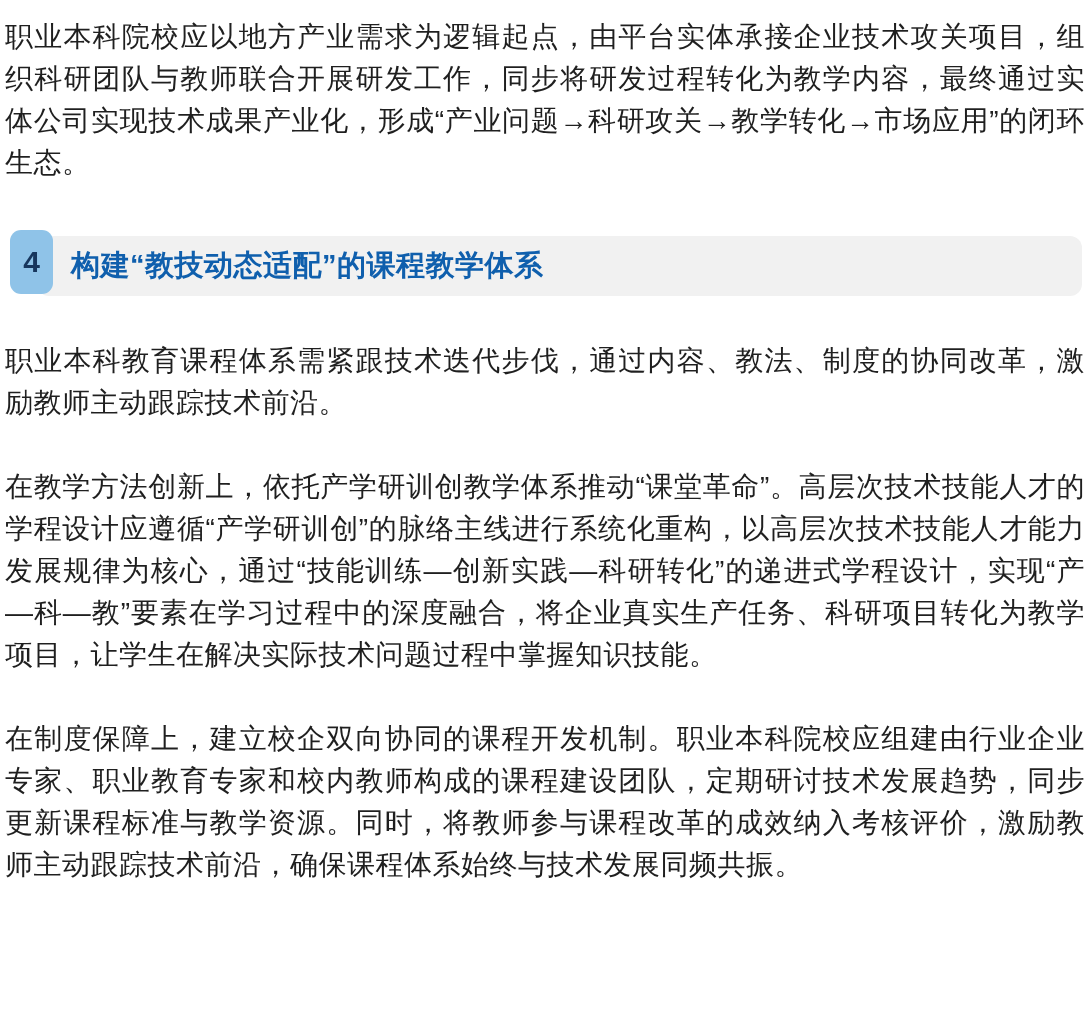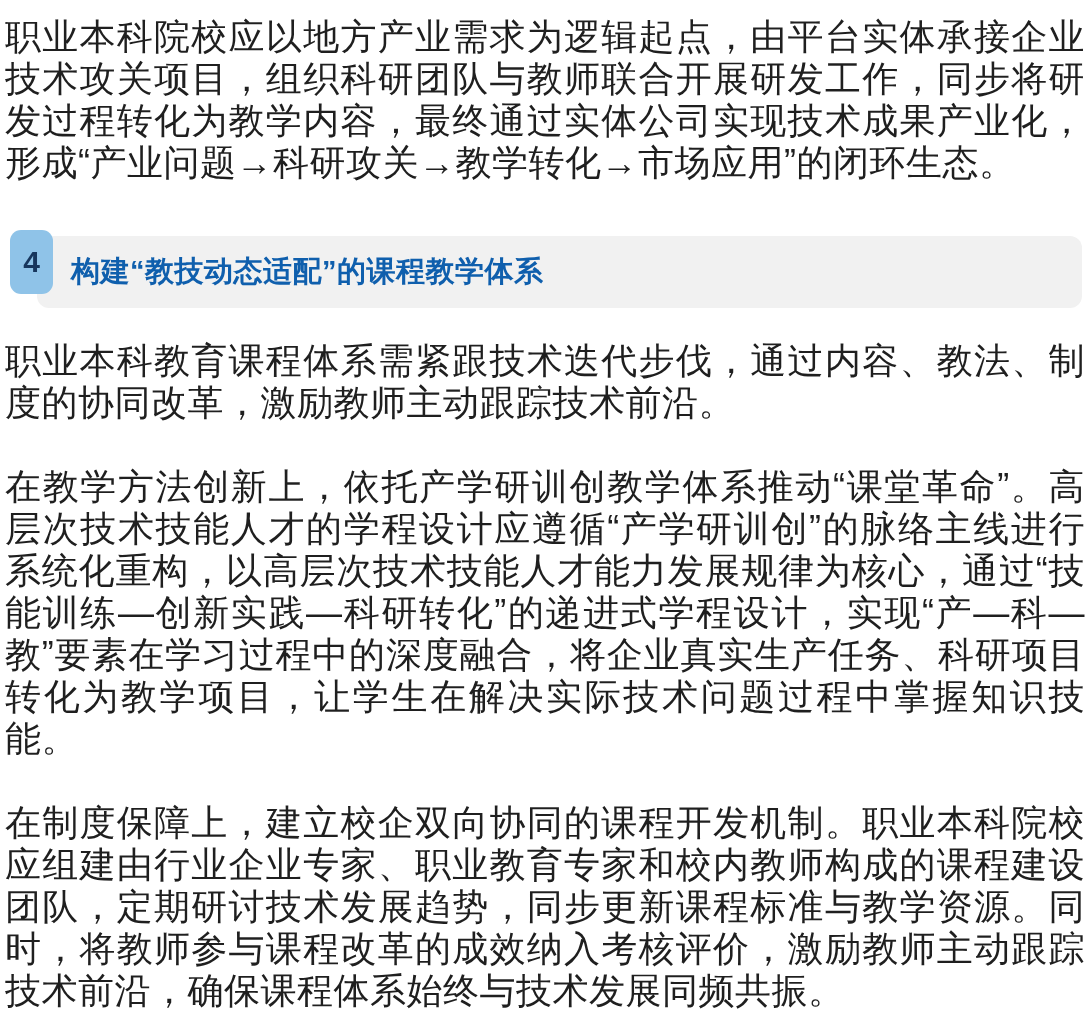--- a/index.html
+++ b/index.html
@@ -10,39 +10,39 @@
   }
   .page {
     width: 1090px;
     min-height: 1012px;
     box-sizing: border-box;
     padding: 16px 5px 20px 5px;
     background: #ffffff;
     color: var(--body-text, #1f1f1f);
   }
   p.body-para {
-    font-size: 36px;
+    font-size: 28px;
     line-height: 42px;
     letter-spacing: 0.5px;
     text-align: justify;
     margin: 0 0 42px 0;
     color: var(--body-text, #1f1f1f);
   }
   
   .section-heading {
     position: relative;
     height: 66px;
     margin: 46px 0 44px 0;
   }
   .section-banner {
     position: absolute;
     left: 32px;
     right: 3px;
     top: 6px;
-    height: 72px;
+    height: 60px;
     background: var(--banner-bg, #f1f1f1);
     border-radius: 18px 12px 12px 12px;
     display: flex;
     align-items: center;
     padding-left: 34px;
     box-sizing: border-box;
   }
   .section-badge {
     position: absolute;
     left: 5px;

